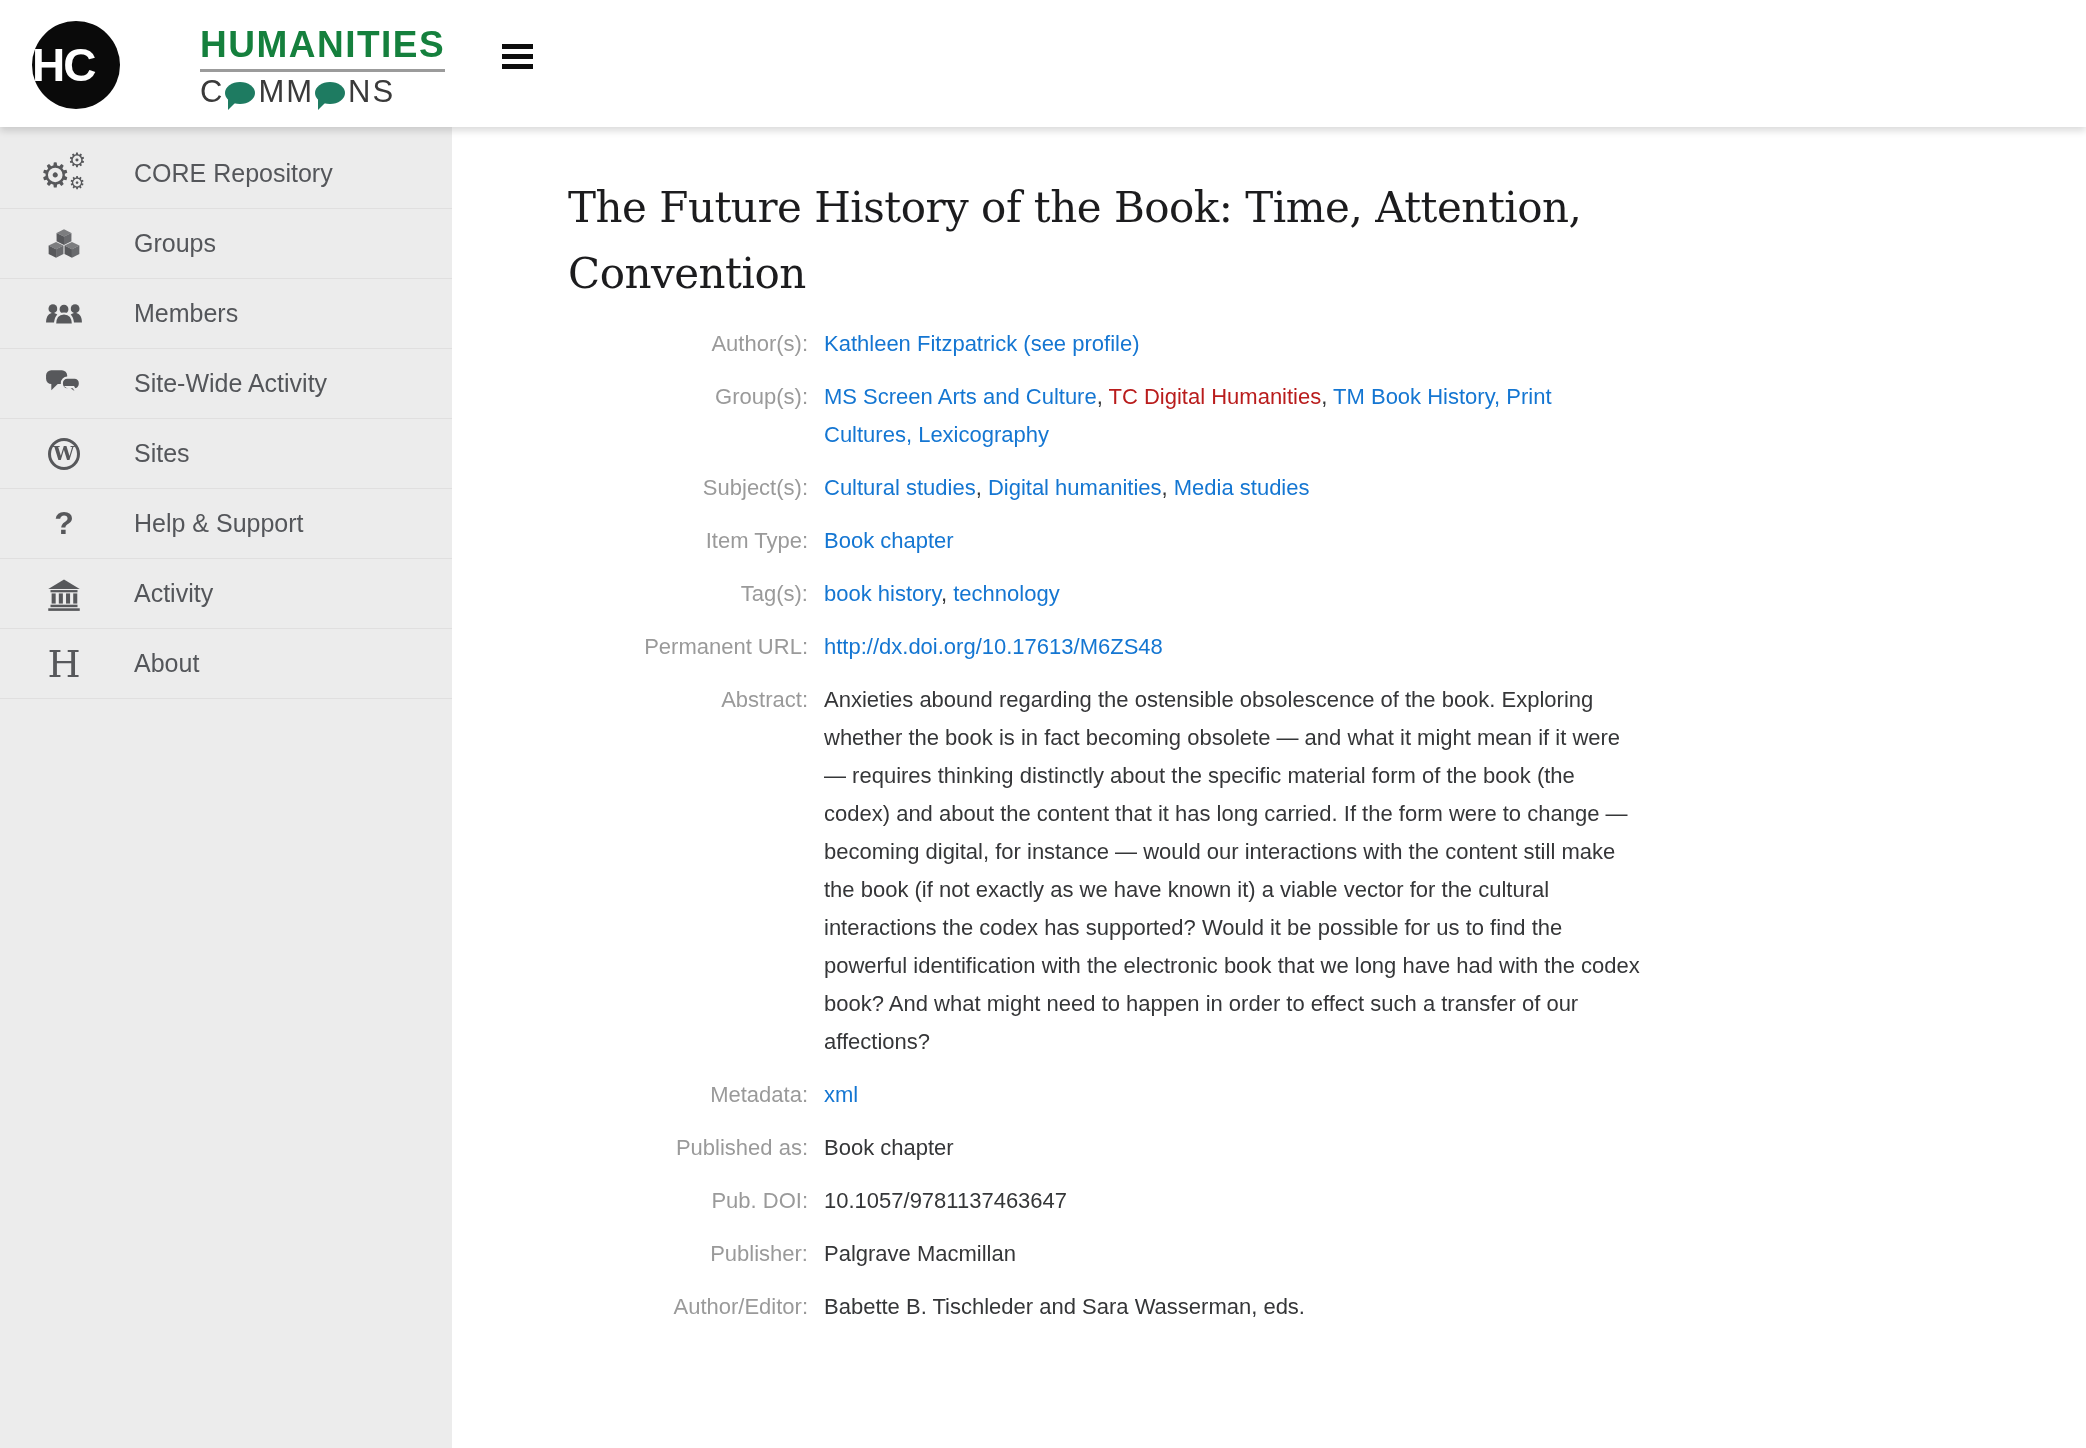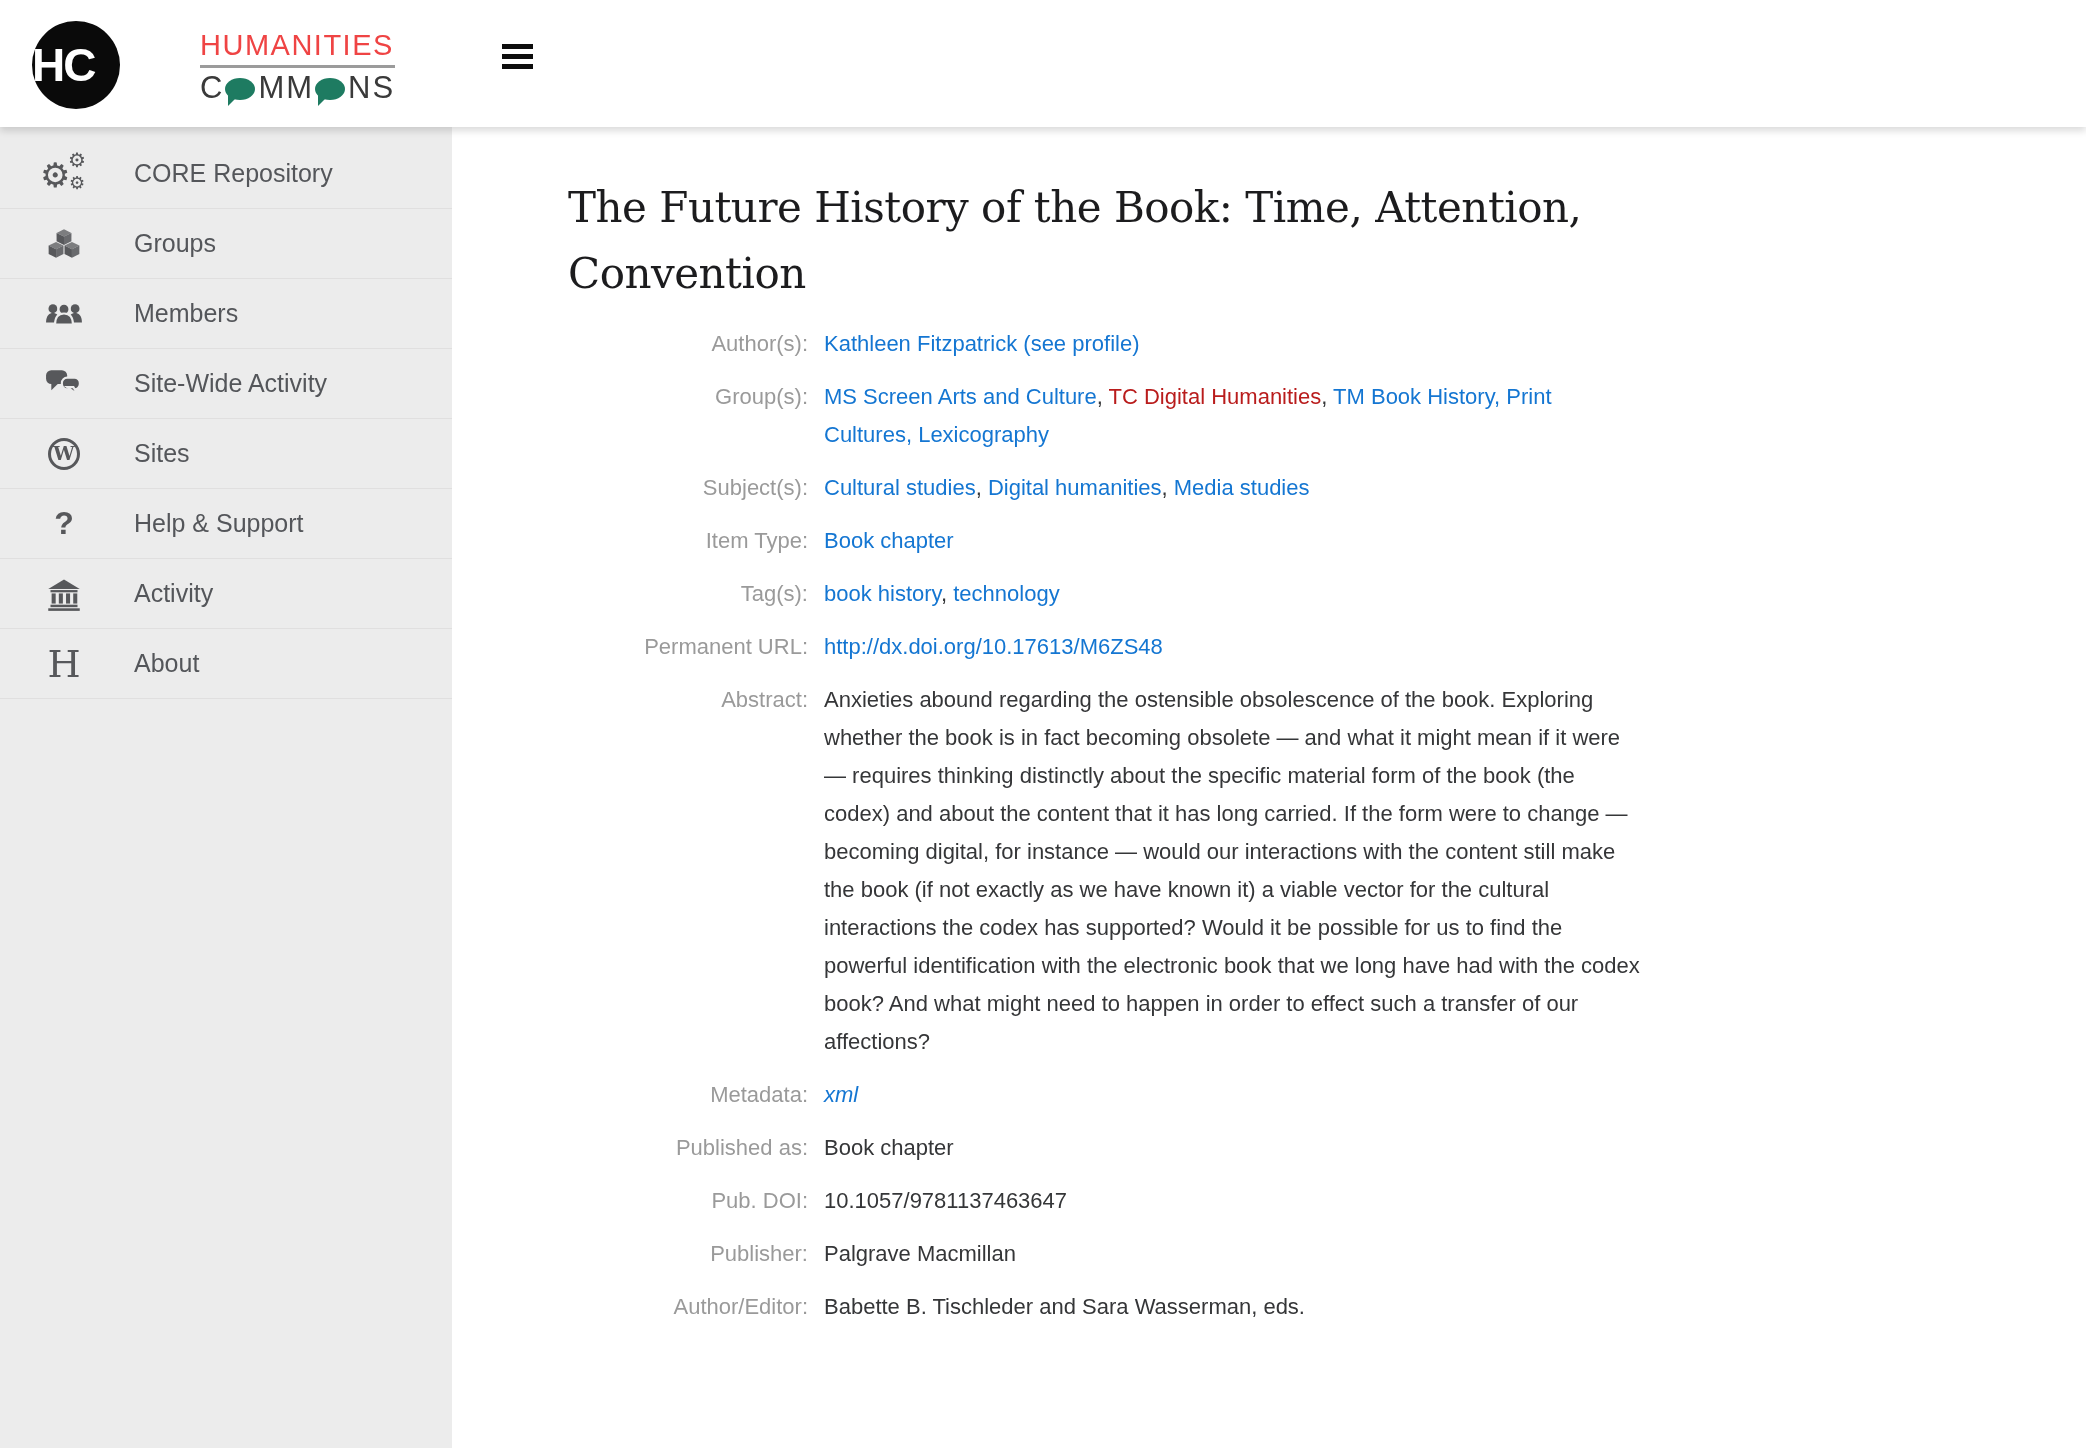--- a/index.html
+++ b/index.html
@@ -8,21 +8,21 @@
   .page { position:relative; width:2086px; height:1448px; overflow:hidden; background:#fff; }
 
   
   .header { position:relative; height:127px; background:#fff; z-index:5;
             box-shadow:0 4px 7px rgba(0,0,0,0.14); display:flex; align-items:center; }
   .logo { display:flex; align-items:center; text-decoration:none; cursor:pointer; }
   .logo-circle { width:88px; height:88px; margin-left:32px; margin-top:2px; background:#0a0a0a;
                  border-radius:50%; display:flex; align-items:center; justify-content:flex-start; }
   .logo-circle span { color:#fff; font-size:46px; font-weight:700; letter-spacing:-2px; }
   .logo-text { display:inline-block; margin-left:80px; margin-top:4px; }
-  .logo-top { display:block; font-size:29px; font-weight:400; letter-spacing:1.5px; color:#ef4444; }
+  .logo-top { display:block; font-size:37px; font-weight:700; letter-spacing:1.5px; color:#15803d; }
   .logo-rule { display:block; height:3px; background:#9b9b9b; margin:3px 0 4px 0; }
   .logo-bottom { display:block; font-size:31px; font-weight:400; color:#3a3a3a; line-height:31px; }
   .logo-bottom .ch { margin-right:2px; }
   .bubble-o { display:inline-block; width:30px; height:22px; border-radius:50%;
               position:relative; margin:0 3px 0 1px; vertical-align:-2px; }
   .bubble-o::after { content:''; position:absolute; left:3px; bottom:-6px; width:0; height:0;
                      border:6px solid transparent; border-top-color:inherit; border-left-color:inherit; }
   .hamburger { position:absolute; left:502px; top:44px; width:34px; height:30px; background:none;
                border:none; cursor:pointer; padding:0; }
   .hamburger .bar { display:block; width:31px; height:5px; background:#0d0d0d; margin-bottom:5px; }
@@ -211,21 +211,21 @@
           <div class="frow">
             <div class="flabel">Permanent URL:</div>
             <div class="fvalue"><a class="lnk" href="#" style="color: rgb(20, 118, 210);">http://dx.doi.org/10.17613/M6ZS48</a></div>
           </div>
           <div class="frow">
             <div class="flabel">Abstract:</div>
             <div class="fvalue"><span>Anxieties abound regarding the ostensible obsolescence of the book. Exploring whether the book is in fact becoming obsolete — and what it might mean if it were — requires thinking distinctly about the specific material form of the book (the codex) and about the content that it has long carried. If the form were to change — becoming digital, for instance — would our interactions with the content still make the book (if not exactly as we have known it) a viable vector for the cultural interactions the codex has supported? Would it be possible for us to find the powerful identification with the electronic book that we long have had with the codex book? And what might need to happen in order to effect such a transfer of our affections?</span></div>
           </div>
           <div class="frow">
             <div class="flabel">Metadata:</div>
-            <div class="fvalue"><a class="lnk" href="#" style="color: rgb(20, 118, 210); font-style: italic;">xml</a></div>
+            <div class="fvalue"><a class="lnk" href="#" style="color: rgb(20, 118, 210);">xml</a></div>
           </div>
           <div class="frow">
             <div class="flabel">Published as:</div>
             <div class="fvalue"><span>Book chapter</span></div>
           </div>
           <div class="frow">
             <div class="flabel">Pub. DOI:</div>
             <div class="fvalue"><span>10.1057/9781137463647</span></div>
           </div>
           <div class="frow">

